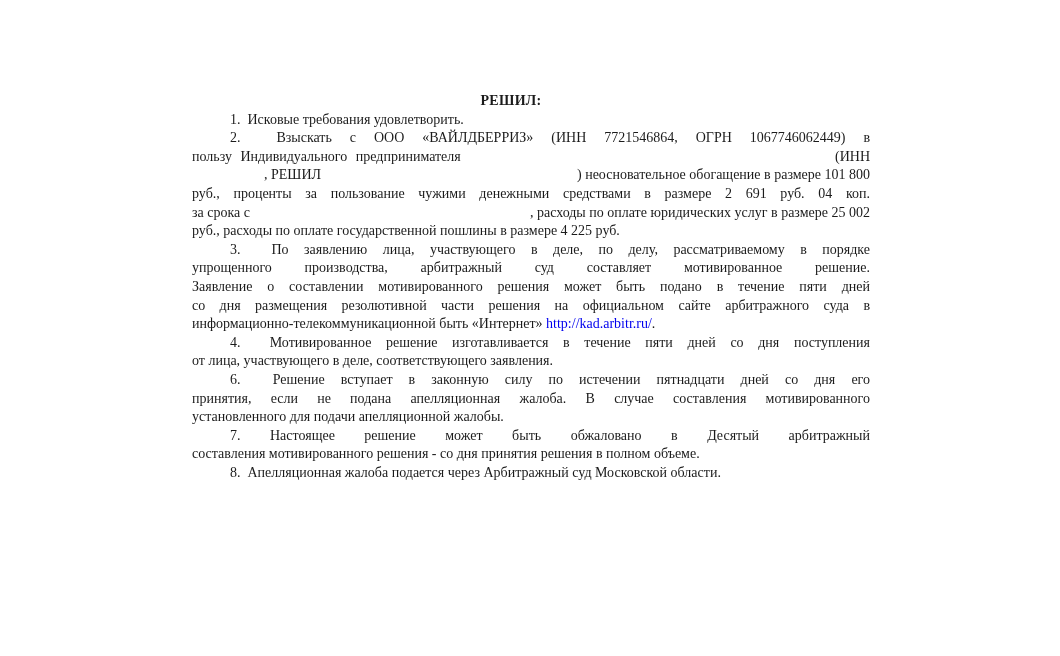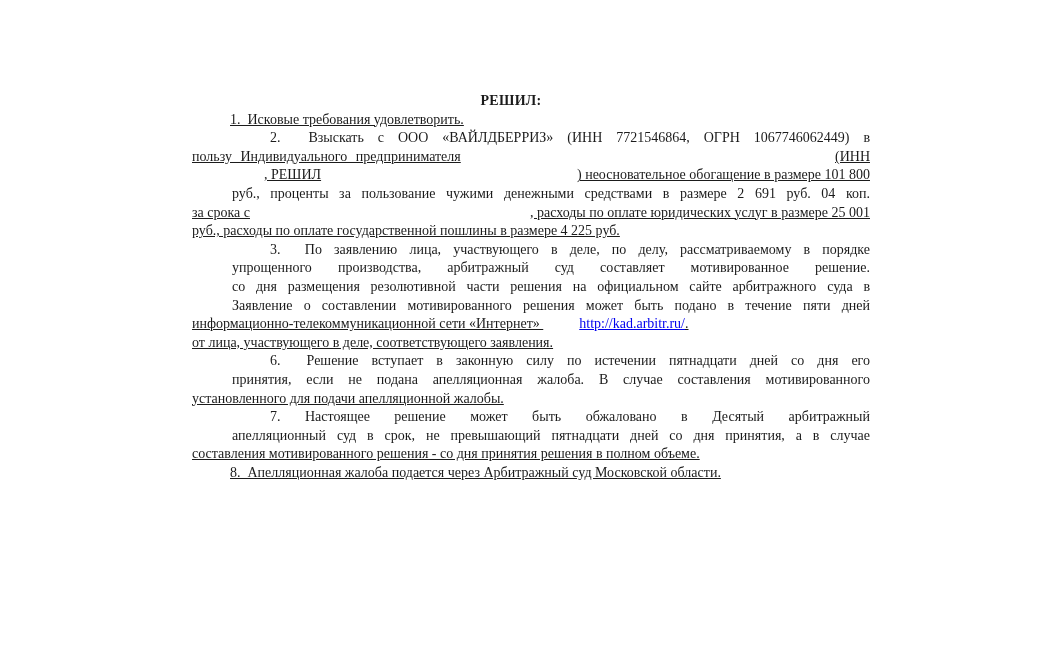--- a/index.html
+++ b/index.html
@@ -23,34 +23,31 @@
   .title {
     text-align: center;
     padding-right: 40px;
     font-weight: bold;
     letter-spacing: 0.3px;
   }
   .line { min-height: 18.6px; }
   .line.justify {
     text-align: justify;
     text-align-last: justify;
-    margin-left: 40px;
   }
   .line.flexline { display: flex; align-items: baseline; justify-content: center; }
-  .seg { white-space: pre; text-decoration: underline; }
+  .seg { white-space: pre; }
   .seg.spread { word-spacing: 5px; }
   .gap-flex { flex: 1 1 auto; }
   .gap-fixed { flex: 0 0 auto; display: inline-block; }
   .indent { display: inline-block; width: 38px; flex: 0 0 auto; }
   .doclink {
     color: #0000ee;
-    text-decoration: underline;
     cursor: pointer;
     white-space: pre;
-    margin-left: 36px;
   }
 </style>
 </head>
 <body>
 
 <div class="page">
   <div class="doc">
     <div class="title">РЕШИЛ:</div>
     <div>
         <div class="line"><span class="indent"></span><span class="seg">1.&nbsp; Исковые требования удовлетворить.</span></div>
@@ -63,31 +60,31 @@
         <div class="line flexline">
           <span class="gap-fixed" style="width: 72px;"></span>
           <span class="seg">, РЕШИЛ</span>
           <span class="gap-flex"></span>
           <span class="seg">) неосновательное обогащение в размере 101 800</span>
         </div>
         <div class="line justify"><span class="">руб., проценты за пользование чужими денежными средствами в размере 2 691 руб. 04 коп.</span></div>
         <div class="line flexline">
           <span class="seg">за срока с</span>
           <span class="gap-flex"></span>
-          <span class="seg">, расходы по оплате юридических услуг в размере 25 001</span>
+          <span class="seg">, расходы по оплате юридических услуг в размере 25 002</span>
         </div>
         <div class="line"><span class="seg">руб., расходы по оплате государственной пошлины в размере 4 225 руб.</span></div>
         <div class="line justify"><span class="indent"></span><span class="">3.&nbsp; По заявлению лица, участвующего в деле, по делу, рассматриваемому в порядке</span></div>
         <div class="line justify"><span class="">упрощенного производства, арбитражный суд составляет мотивированное решение.</span></div>
+        <div class="line justify"><span class="">Заявление о составлении мотивированного решения может быть подано в течение пяти дней</span></div>
         <div class="line justify"><span class="">со дня размещения резолютивной части решения на официальном сайте арбитражного суда в</span></div>
-        <div class="line justify"><span class="">Заявление о составлении мотивированного решения может быть подано в течение пяти дней</span></div>
-        <div class="line"><span class="seg">информационно-телекоммуникационной сети «Интернет» </span><a class="doclink">http://kad.arbitr.ru/</a><span class="seg">.</span></div>
+        <div class="line"><span class="seg">информационно-телекоммуникационной быть «Интернет» </span><a class="doclink">http://kad.arbitr.ru/</a><span class="seg">.</span></div>
+        <div class="line justify"><span class="indent"></span><span class="">4.&nbsp; Мотивированное решение изготавливается в течение пяти дней со дня поступления</span></div>
         <div class="line"><span class="seg">от лица, участвующего в деле, соответствующего заявления.</span></div>
         <div class="line justify"><span class="indent"></span><span class="">6.&nbsp; Решение вступает в законную силу по истечении пятнадцати дней со дня его</span></div>
         <div class="line justify"><span class="">принятия, если не подана апелляционная жалоба. В случае составления мотивированного</span></div>
         <div class="line"><span class="seg">установленного для подачи апелляционной жалобы.</span></div>
         <div class="line justify"><span class="indent"></span><span class="">7.&nbsp;Настоящее решение может быть обжаловано в Десятый арбитражный</span></div>
-        <div class="line justify"><span class="">апелляционный суд в срок, не превышающий пятнадцати дней со дня принятия, а в случае</span></div>
         <div class="line"><span class="seg">составления мотивированного решения - со дня принятия решения в полном объеме.</span></div>
         <div class="line"><span class="indent"></span><span class="seg">8.&nbsp; Апелляционная жалоба подается через Арбитражный суд Московской области.</span></div>
       </div>
   </div>
 </div>
 
 </body></html>

